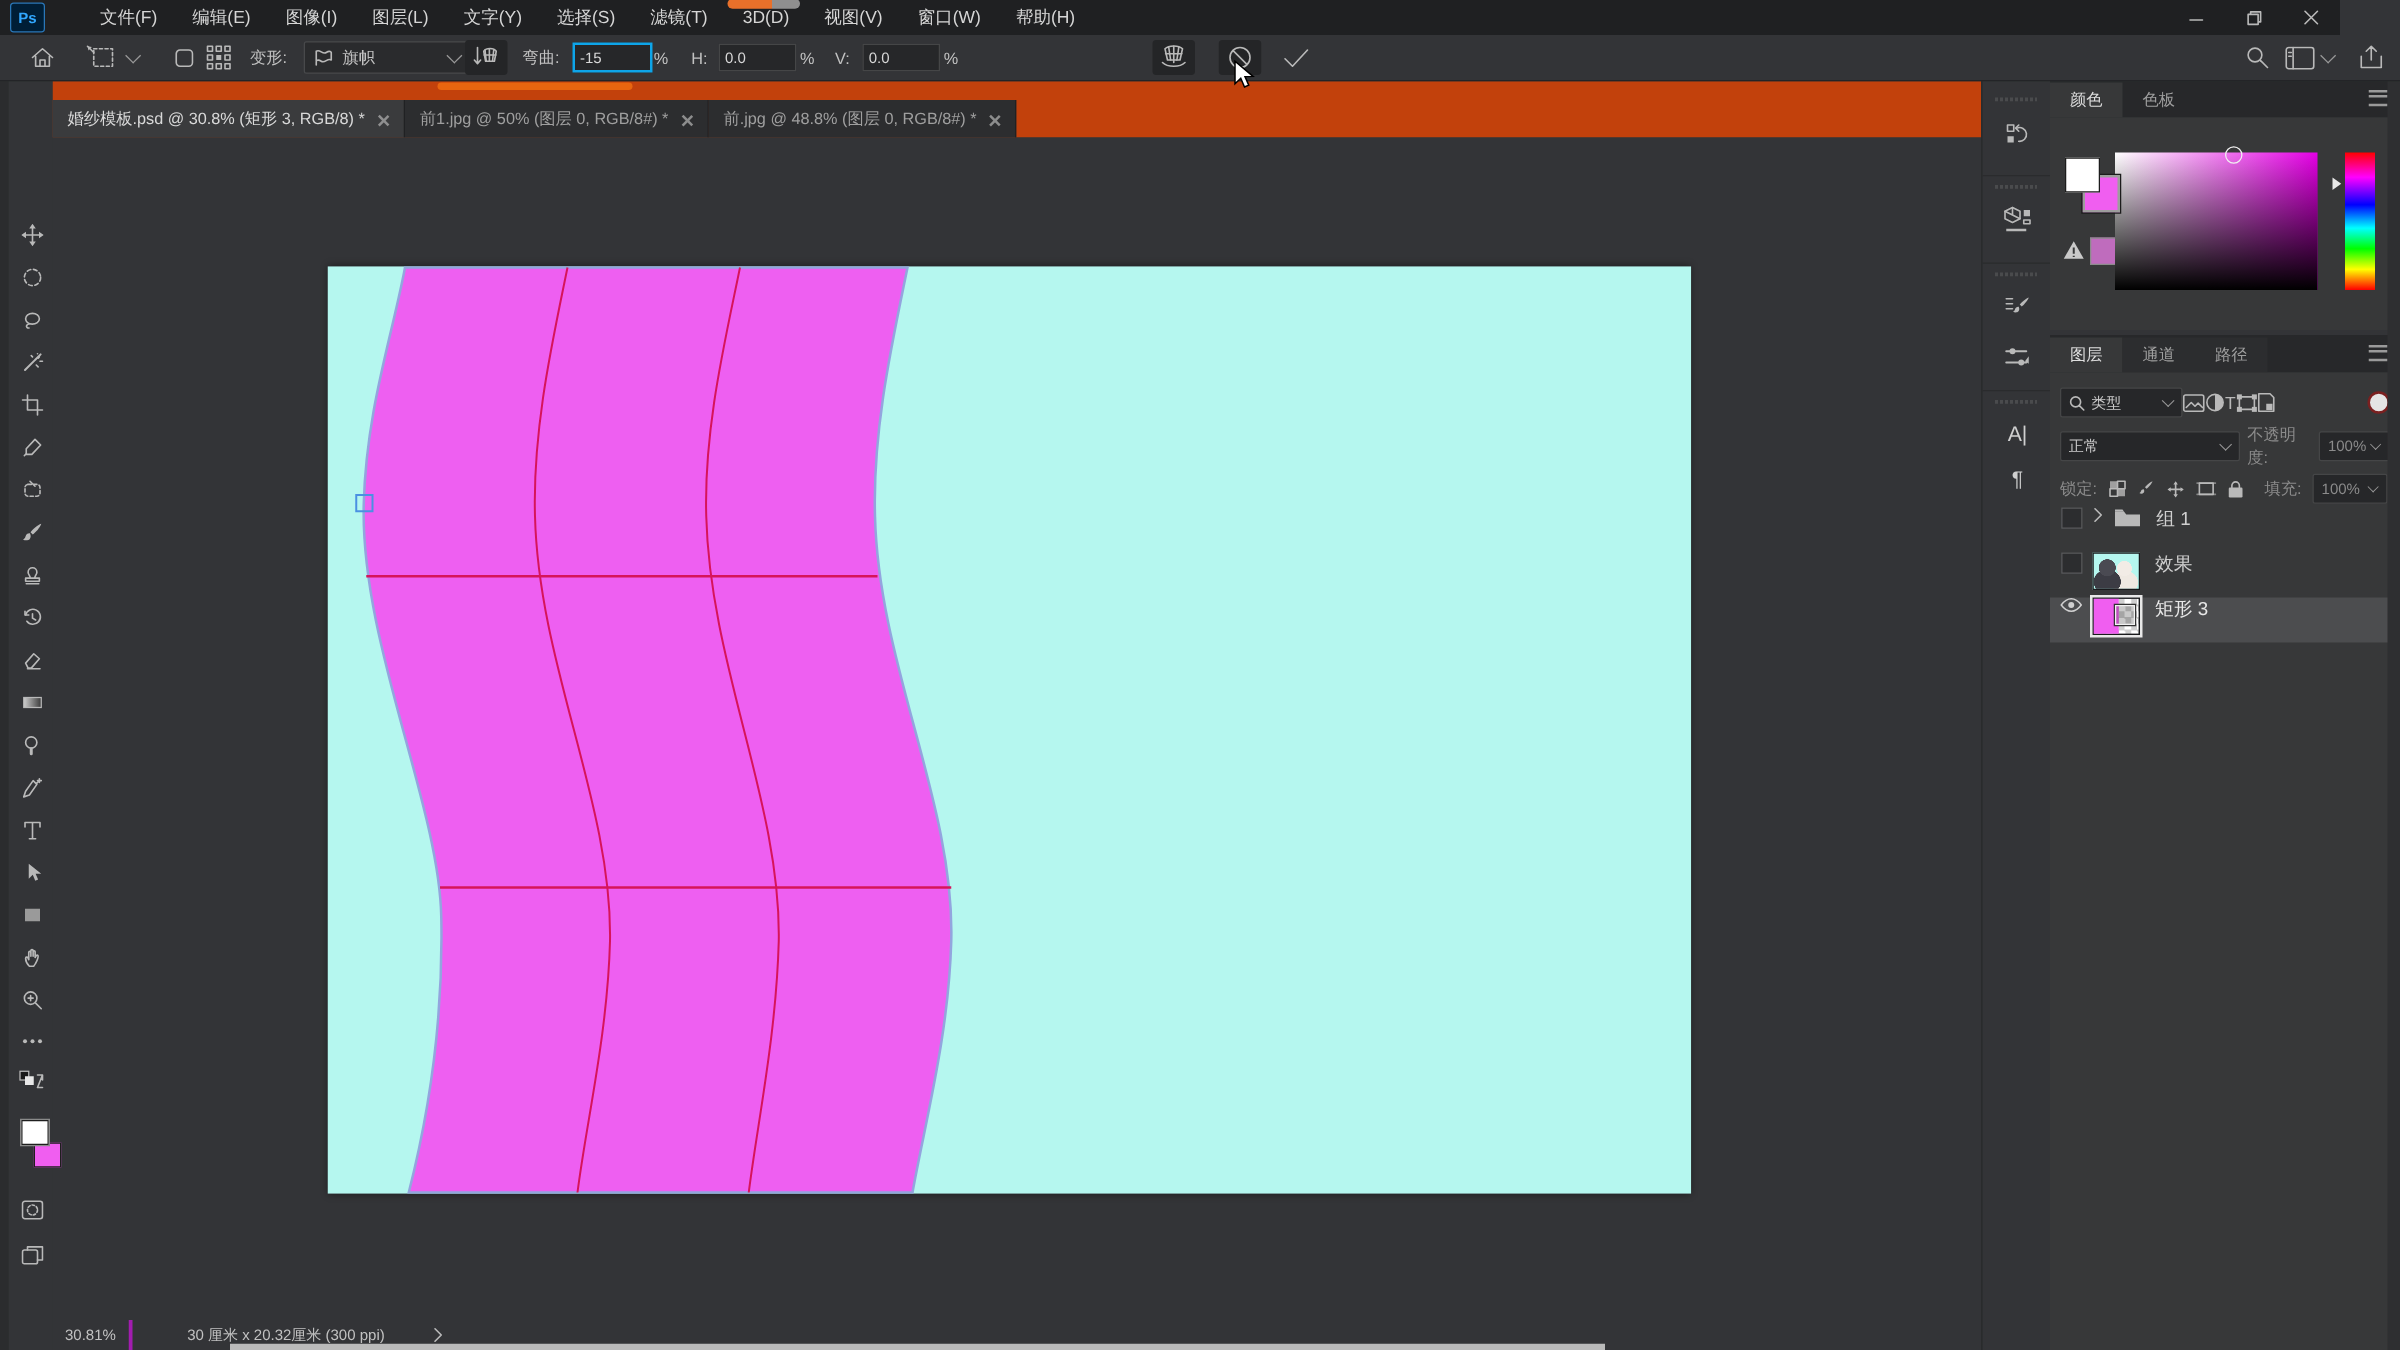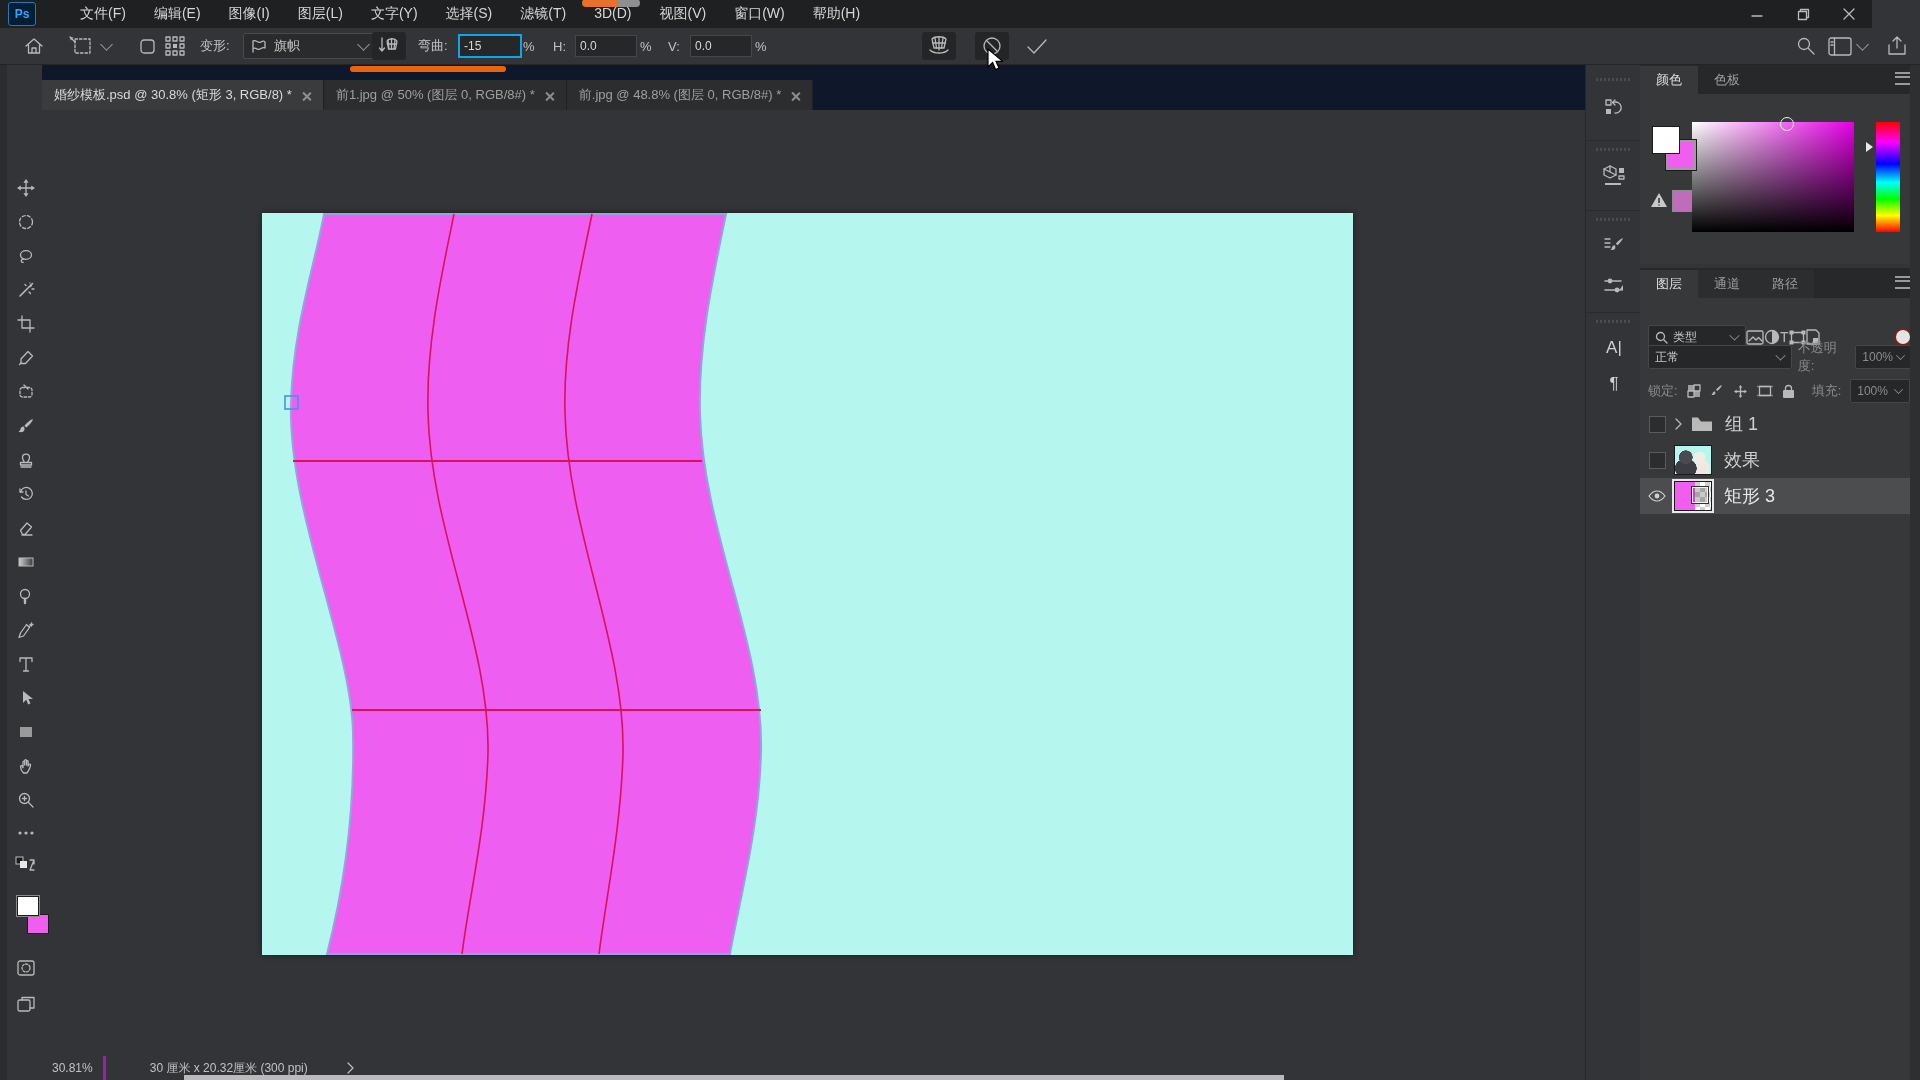--- a/index.html
+++ b/index.html
@@ -32,21 +32,21 @@
   .opt-btn-dark{background:#242527;border-radius:3px;width:34px;height:28px;display:flex;
     align-items:center;justify-content:center}
   .chev{width:8px;height:8px;border-right:1.5px solid #9a9a9a;border-bottom:1.5px solid #9a9a9a;
     transform:rotate(45deg);margin-top:-4px}
   #warp-select{background:#2a2b2d;border:1px solid #48494b;border-radius:2px;height:24px;
     width:118px;display:flex;align-items:center;padding:0 6px;gap:6px}
   #annotation-underline{position:absolute;left:350px;top:66px;width:156px;height:6px;
     border-radius:3px;z-index:40}
 
   
-  #tabstrip{position:absolute;left:42px;top:64px;width:1543px;height:46px;background:#0f172a;
+  #tabstrip{position:absolute;left:42px;top:64px;width:1543px;height:46px;background:#c2410c;
     display:flex;align-items:flex-end}
   .doc-tab{height:30px;display:flex;align-items:center;padding:0 12px;gap:10px;font-size:13px;
     color:#9f9f9f;background:#2c2d2f;border-right:1px solid #202123;white-space:nowrap}
   .doc-tab.active{background:#3a3b3d;color:#d9d9d9}
   .tab-close{width:9px;height:9px;position:relative;opacity:.8}
   .tab-close:before,.tab-close:after{content:"";position:absolute;left:4px;top:0;width:1.5px;
     height:11px;background:#a5a5a5}
   .tab-close:before{transform:rotate(45deg)}.tab-close:after{transform:rotate(-45deg)}
 
   
@@ -100,21 +100,21 @@
   #hue-strip{position:absolute;left:236px;top:28px;width:24px;height:110px;
     background:linear-gradient(to bottom,#ff0000,#ff00ff 18%,#0000ff 38%,#00ffff 55%,#00ff00 70%,#ffff00 85%,#ff0000)}
   #hue-arrow{position:absolute;left:226px;top:48px;width:0;height:0;border-left:7px solid #e8e8e8;
     border-top:5px solid transparent;border-bottom:5px solid transparent}
 
   
   .lrow{position:absolute;left:0;width:280px;height:30px;display:flex;align-items:center;gap:8px}
   .ctl-box{background:#262729;border:1px solid #454647;border-radius:2px;height:22px;
     display:flex;align-items:center;padding:0 6px;font-size:12px;color:#c9c9c9}
   .dim{color:#8b8b8b}
-  .layer-row{position:absolute;left:0;width:280px;height:36px;display:flex;align-items:center;color:#cfcfcf;font-size:18px}
+  .layer-row{position:absolute;left:0;width:280px;height:36px;display:flex;color:#cfcfcf;font-size:15px}
   .layer-row.selected{background:#4c4d4f;color:#e8e8e8}
   .eye-cell{width:34px;display:flex;justify-content:center}
   .eye-empty{width:15px;height:15px;border:1px solid #5a5b5d;background:#2c2d2f}
   .thumb{width:36px;height:28px;border:1px solid #191a1c;margin-right:12px}
   .thumb.sel{outline:2px solid #e8e8e8}
   .thumb-photo{background:
       radial-gradient(circle at 30% 40%,#4a4a52 0 22%,transparent 23%),
       radial-gradient(ellipse at 30% 80%,#3c3c44 0 30%,transparent 31%),
       radial-gradient(circle at 68% 42%,#f2ece6 0 20%,transparent 21%),
       radial-gradient(ellipse at 70% 82%,#efe9e2 0 28%,transparent 29%),#b5f7ef}
@@ -541,21 +541,21 @@
   <div style="position:relative;margin-top:4px">
     <div class="panel-tabs">
       <div class="panel-tab active">图层</div>
       <div class="panel-tab">通道</div>
       <div class="panel-tab">路径</div>
       <div class="panel-menu"></div>
     </div>
 
     <div style="position:relative;height:886px;background:#373839">
 
-      <div class="lrow" style="top:24px;padding:0 8px;box-sizing:border-box;gap:0">
+      <div class="lrow" style="top:9px;padding:0 8px;box-sizing:border-box;gap:0">
         <div class="ctl-box" style="width:84px;gap:5px">
           <svg width="13" height="13" class="icn">
               <circle cx="5.5" cy="5.5" r="4"></circle>
               <path d="M8.5 8.5l3.5 3.5"></path>
             </svg>
           <span>类型</span>
           <span class="chev" style="margin-left:auto;transform:rotate(45deg) scale(.8)"></span>
         </div>
         <svg width="18" height="15" class="icn">
             <rect x="1" y="1" width="16" height="13" rx="1.5"></rect>

